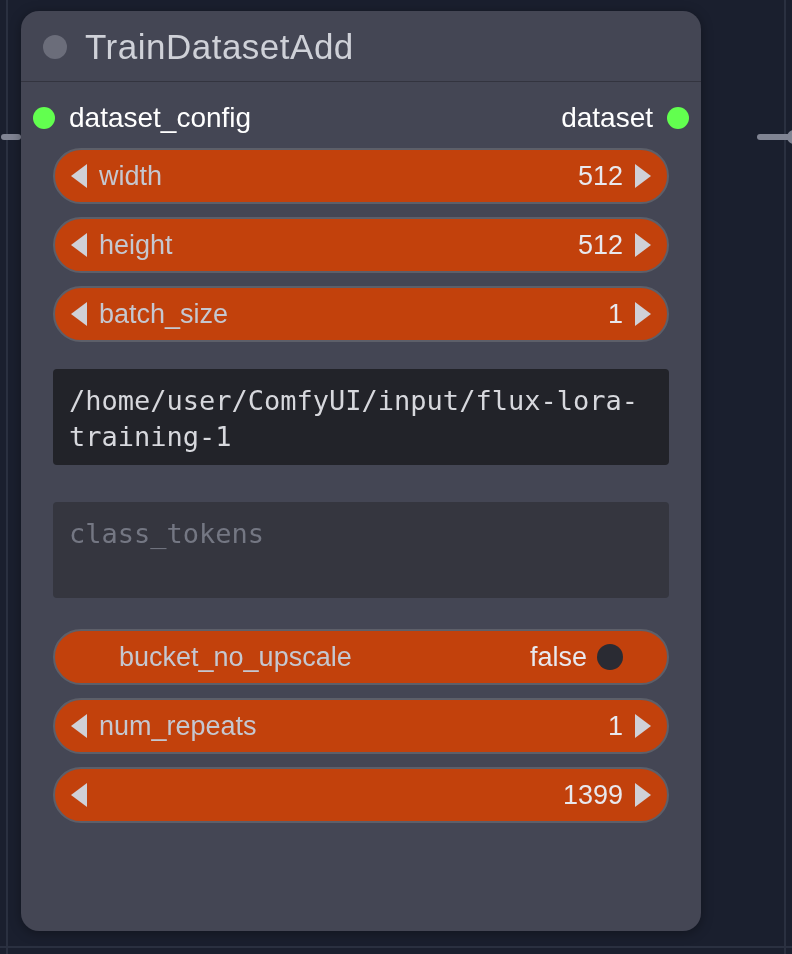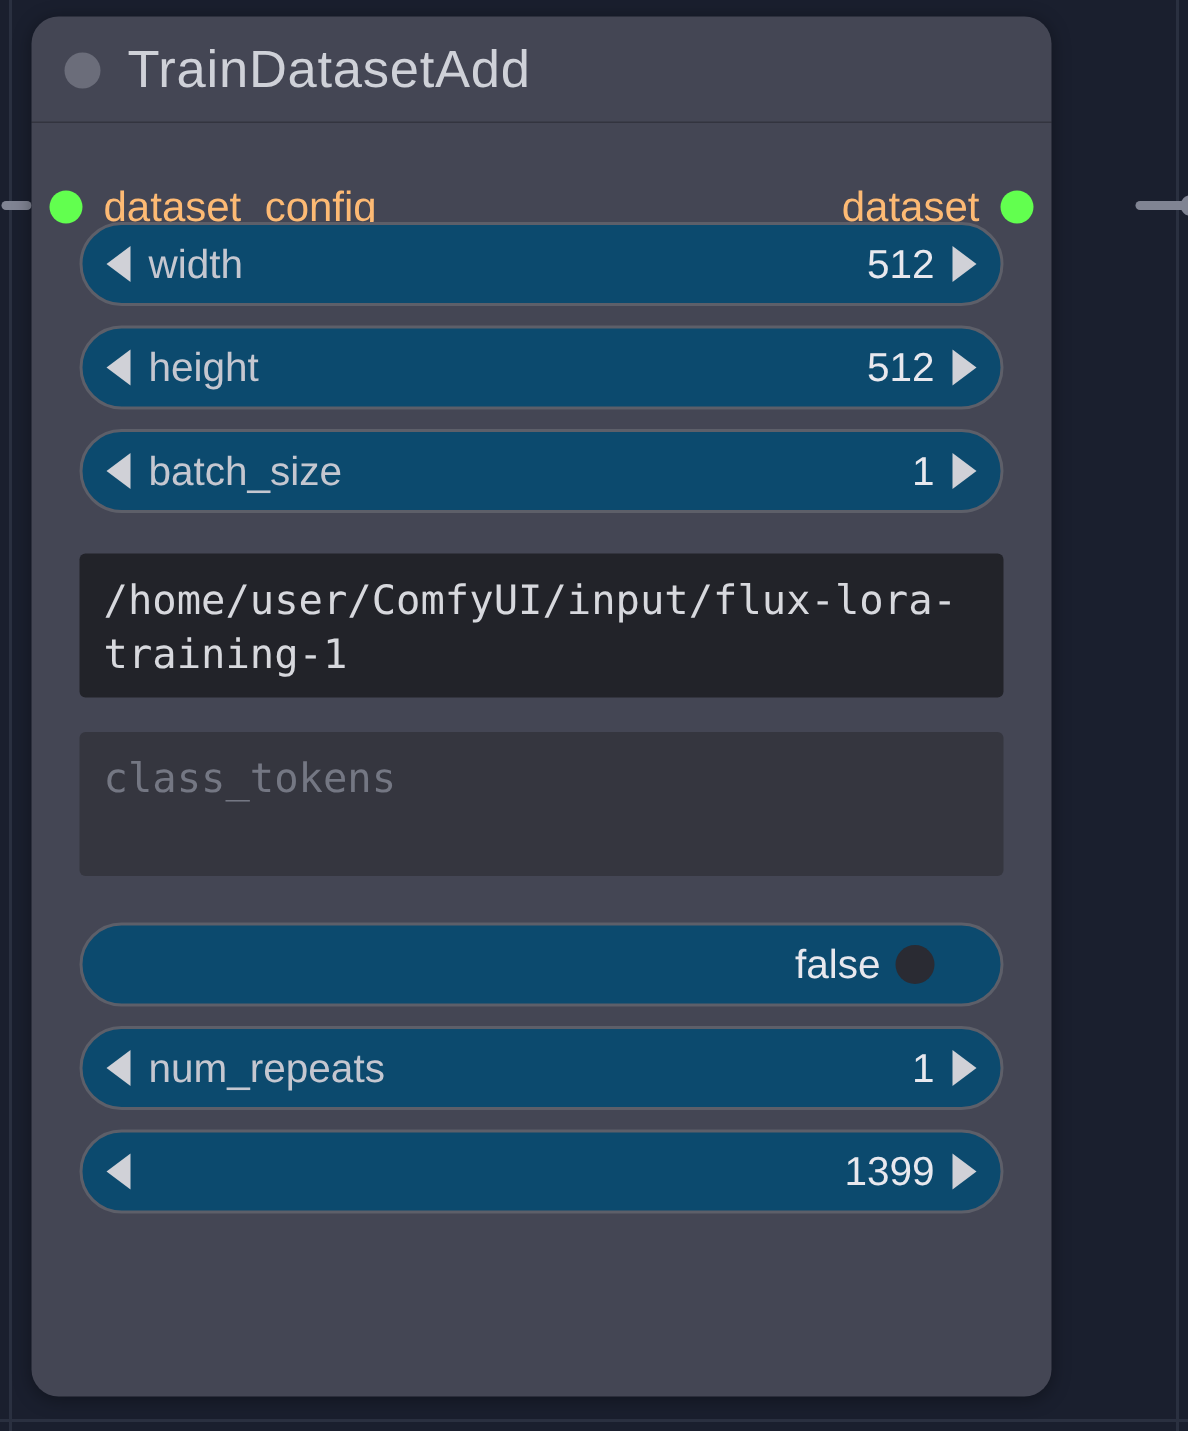--- a/index.html
+++ b/index.html
@@ -49,23 +49,22 @@
   .ports {
     position: relative;
     height: 60px;
     margin-top: 6px;
   }
   .port-left, .port-right {
     position: absolute;
     display: flex;
     align-items: center;
     gap: 10px;
-    color: #fdba74;
+    color: #ffffff;
     font-size: 28px;
-    margin-top: 20px;
   }
   .port-left { left: 12px; top: 14px; }
   .port-right { right: 12px; top: 14px; }
   .port-dot {
     width: 22px; height: 22px; border-radius: 50%;
     background: #62ff4f;
   }
   .port-left .port-dot { margin-right: 4px; }
   .port-right .port-dot { margin-left: 4px; }
 
@@ -88,21 +87,21 @@
   }
 
   .widgets {
     padding: 0 32px;
     display: flex;
     flex-direction: column;
     gap: 13px;
   }
 
   .widget {
-    background: #0c4a6e;
+    background: #c2410c;
     border: 2px solid #5d5f69;
     border-radius: 999px;
     height: 56px;
     display: flex;
     align-items: center;
     padding: 0 16px;
     position: relative;
   }
   .widget .arrow-left-icon, .widget .arrow-right-icon {
     width: 0; height: 0;
@@ -139,21 +138,21 @@
 
   .text-box {
     background: #222329;
     border-radius: 4px;
     padding: 14px 16px;
     font-family: "SFMono-Regular", Menlo, Consolas, monospace;
     font-size: 27px;
     color: #d7d8dd;
     line-height: 1.35;
     word-break: break-all;
-    margin: 14px 0 10px 0;
+    margin: 14px 0 24px 0;
     height: 96px;
   }
 
   .placeholder-box {
     background: #35363f;
     border-radius: 4px;
     padding: 16px 16px 40px 16px;
     font-family: "SFMono-Regular", Menlo, Consolas, monospace;
     font-size: 27px;
     color: #747783;
@@ -216,20 +215,21 @@
       <span>/home/user/ComfyUI/input/flux-lora-training-1</span>
     </div>
 
     <div class="placeholder-box">
       <span>class_tokens</span>
     </div>
 
 
     <div class="widget no-arrows">
       <div class="arrow-left-icon"></div>
+      <span class="widget-label">bucket_no_upscale</span>
       <span class="widget-value">false</span>
       <div class="toggle off"></div>
       <div class="arrow-right-icon"></div>
     </div>
 
     <div class="widget">
       <div class="arrow-left-icon"></div>
       <span class="widget-label">num_repeats</span>
       <span class="widget-value">1</span>
       <div class="arrow-right-icon"></div>

